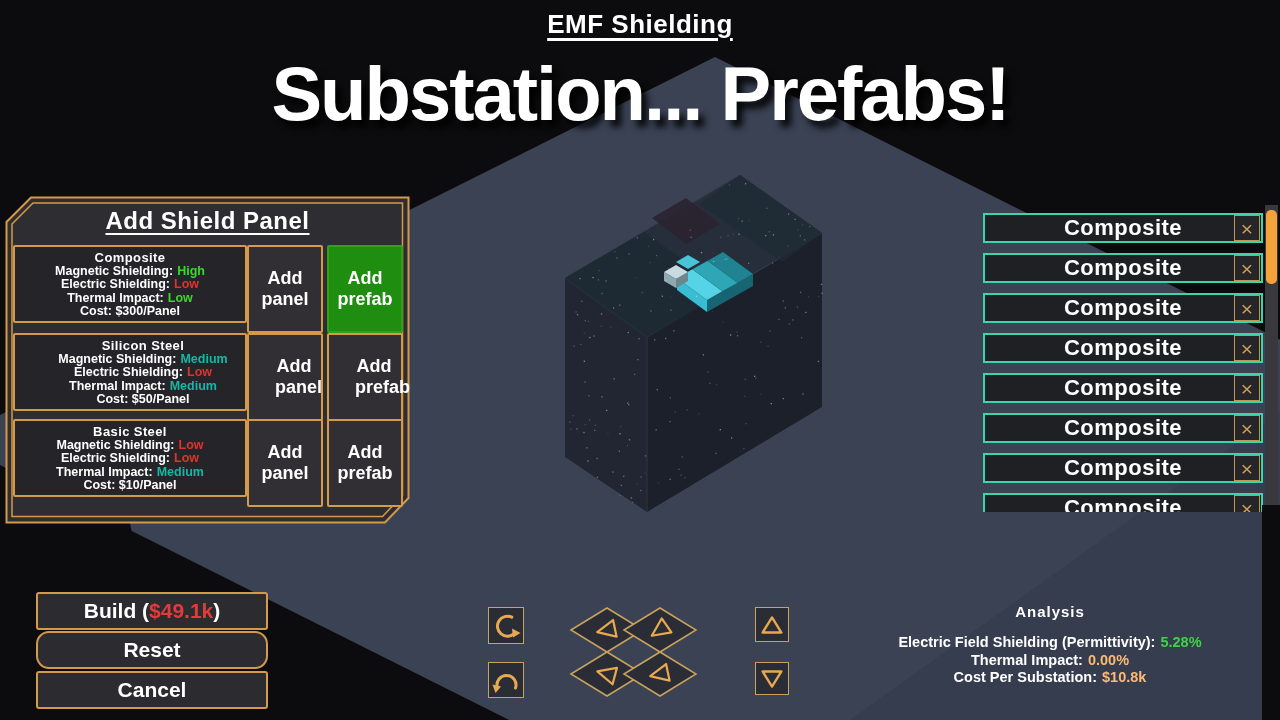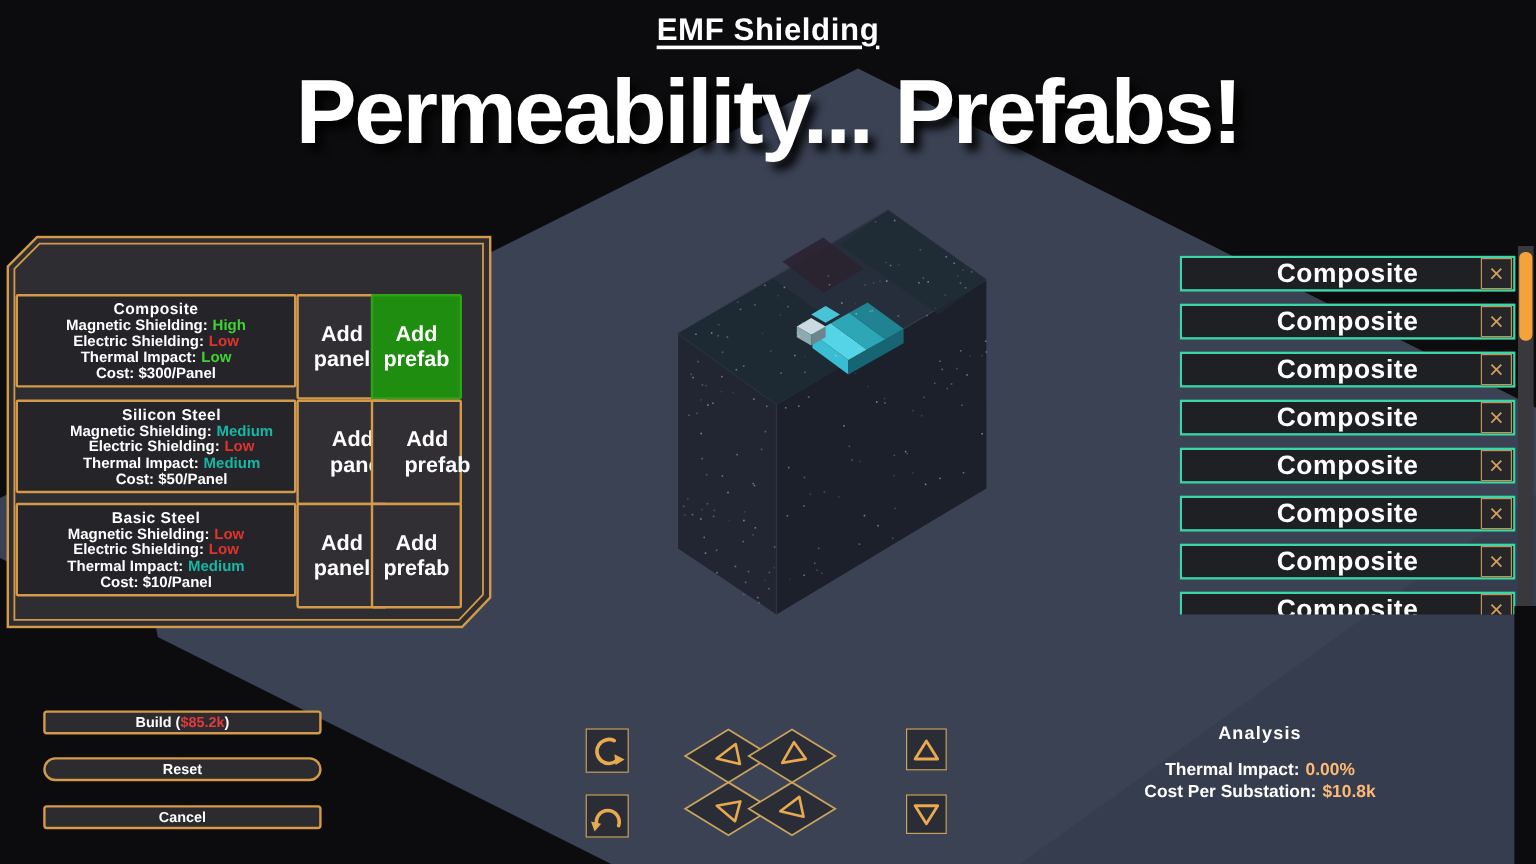--- a/index.html
+++ b/index.html
@@ -43,21 +43,21 @@
   [data-tone="bad"]  { color:#df342c; }
   [data-tone="mid"]  { color:#14b8a6; }
   .add-btn {
     position:absolute; width:76px; height:88px;
     background:#312f34; border:2px solid #d49a4a; border-radius:2px;
     color:#fff; font-size:18px; font-weight:bold; font-family:inherit;
     line-height:21px; text-align:center; padding:0 8px; cursor:pointer;
   }
   .add-btn.green { background:#1f8d10; border-color:#2fa318; }
   .r0 { top:49px; } .r1 { top:137px;padding-left:26px; } .r2 { top:223px; }
-  .c1 { left:242px; } .c2 { left:304px; }
+  .c1 { left:242px; } .c2 { left:322px; }
 
   
   .prefab-list { position:absolute; left:983px; top:213px; width:280px; height:299px; overflow:hidden; }
   .prow {
     position:relative; height:30px; margin-bottom:10px;
     background:#1f2024; border:2px solid #3cd5a9;
     display:flex; align-items:center; justify-content:center;
   }
   .prow-label { font-size:22px; font-weight:bold; letter-spacing:.5px; }
   .xbtn {
@@ -65,23 +65,23 @@
     background:#26252a; border:1px solid #c0954f; color:#cf9f58;
     font-size:21px; font-weight:normal; line-height:1; font-family:inherit;
     display:flex; align-items:center; justify-content:center; cursor:pointer;
   }
   .scroll-track { position:absolute; left:1265px; top:205px; width:13px; height:305px; background:#39393d; }
   .scroll-thumb { position:absolute; left:1266px; top:210px; width:11px; height:74px; background:#f4a33b; border-radius:5px; }
   .right-edge-mask { position:absolute; left:1262px; top:505px; width:18px; height:215px; background:#0c0c0e; }
 
   
   .action-btn {
-    position:absolute; left:36px; width:232px; height:20px;
+    position:absolute; left:36px; width:232px; height:38px;
     background:#2c2b30; border:2px solid #d49a4a; border-radius:3px;
-    color:#fff; font-weight:bold; font-size:12px; font-family:inherit;
+    color:#fff; font-weight:bold; font-size:21px; font-family:inherit;
     display:flex; align-items:center; justify-content:center; cursor:pointer;
   }
   #build  { top:592px; } #reset { top:631px;border-radius:13px; } #cancel { top:671px; }
   .price { color:#e23b3b; }
 
   
   .ctl {
     position:absolute; background:#2b2d36; border:1.5px solid #c9a25e;
     display:flex; align-items:center; justify-content:center; cursor:pointer; padding:0;
   }
@@ -298,27 +298,28 @@
         <rect x="678.3" y="468.7" width="1.3" height="1.3" fill="#d8dee8" opacity="0.32"></rect>
         <rect x="707.1" y="371.3" width="1.3" height="1.3" fill="#d8dee8" opacity="0.26"></rect>
         <rect x="743.3" y="447.9" width="1.3" height="1.3" fill="#d8dee8" opacity="0.26"></rect>
         <rect x="736.9" y="335.1" width="1.3" height="1.3" fill="#d8dee8" opacity="0.38"></rect>
         <rect x="715.9" y="383.8" width="1.3" height="1.3" fill="#d8dee8" opacity="0.17"></rect>
       </g>
   </g>
 </svg>
 
 <div class="hdr-title">EMF Shielding</div>
-<h1 class="headline">Permeability... Prefabs!</h1>
+<h1 class="headline">Substation... Prefabs!</h1>
 
 <section class="shield-panel">
   <svg class="frame" width="405" height="328" viewBox="0 0 405 328">
     <polygon points="26,1.5 403.5,1.5 403.5,302 380,326.5 1.5,326.5 1.5,26" fill="#2e2d32" stroke="#d49a4a" stroke-width="2"></polygon>
     <polygon points="28,7 397.5,7 397.5,299.5 377.5,320.5 7,320.5 7,28" fill="none" stroke="#d49a4a" stroke-width="1.5"></polygon>
   </svg>
+  <h2 class="panel-title">Add Shield Panel</h2>
 
   <div class="mat-card r0">
     <div class="mat-name">Composite</div>
     <div class="stat"><span>Magnetic Shielding:</span><span class="val" data-tone="good">High</span></div>
     <div class="stat"><span>Electric Shielding:</span><span class="val" data-tone="bad">Low</span></div>
     <div class="stat"><span>Thermal Impact:</span><span class="val" data-tone="good">Low</span></div>
     <div class="cost">Cost: $300/Panel</div>
   </div>
   <button class="add-btn r0 c1">Add panel</button>
   <button class="add-btn green r0 c2">Add prefab</button>
@@ -393,21 +394,21 @@
         <span>×</span>
       </button>
     </div>
 </section>
 <div class="scroll-track"></div>
 <div class="scroll-thumb"></div>
 <div class="right-edge-mask"></div>
 
 <button id="build" class="action-btn">
   <span>Build (</span>
-    <span class="price">$85.2k</span>
+    <span class="price">$49.1k</span>
     <span>)</span>
 </button>
 <button id="reset" class="action-btn">Reset</button>
 <button id="cancel" class="action-btn">Cancel</button>
 
 <button id="rotcw" class="ctl">
   <svg width="34" height="34" viewBox="0 0 34 34">
     <path d="M 22.8 8.2 A 10 10 0 1 0 25.4 24.4" fill="none" stroke="#e8a94f" stroke-width="3" stroke-linecap="round"></path>
     <polygon points="24,28.5 31.5,24 23,19.5" fill="#e8a94f"></polygon>
   </svg>
@@ -452,15 +453,16 @@
   </svg>
 </button>
 <button id="movedown" class="ctl">
   <svg width="32" height="32" viewBox="0 0 34 34">
     <polygon points="7,9 27,9 17,25" fill="none" stroke="#e8a94f" stroke-width="2.5" stroke-linejoin="round"></polygon>
   </svg>
 </button>
 
 <section class="analysis">
   <div class="analysis-title">Analysis</div>
+  <div class="arow"><span>Electric Field Shielding (Permittivity):</span><span class="aval" data-color="green">5.28%</span></div>
   <div class="arow"><span>Thermal Impact:</span><span class="aval" data-color="white">0.00%</span></div>
   <div class="arow"><span>Cost Per Substation:</span><span class="aval" data-color="white">$10.8k</span></div>
 </section>
 
 </body></html>

